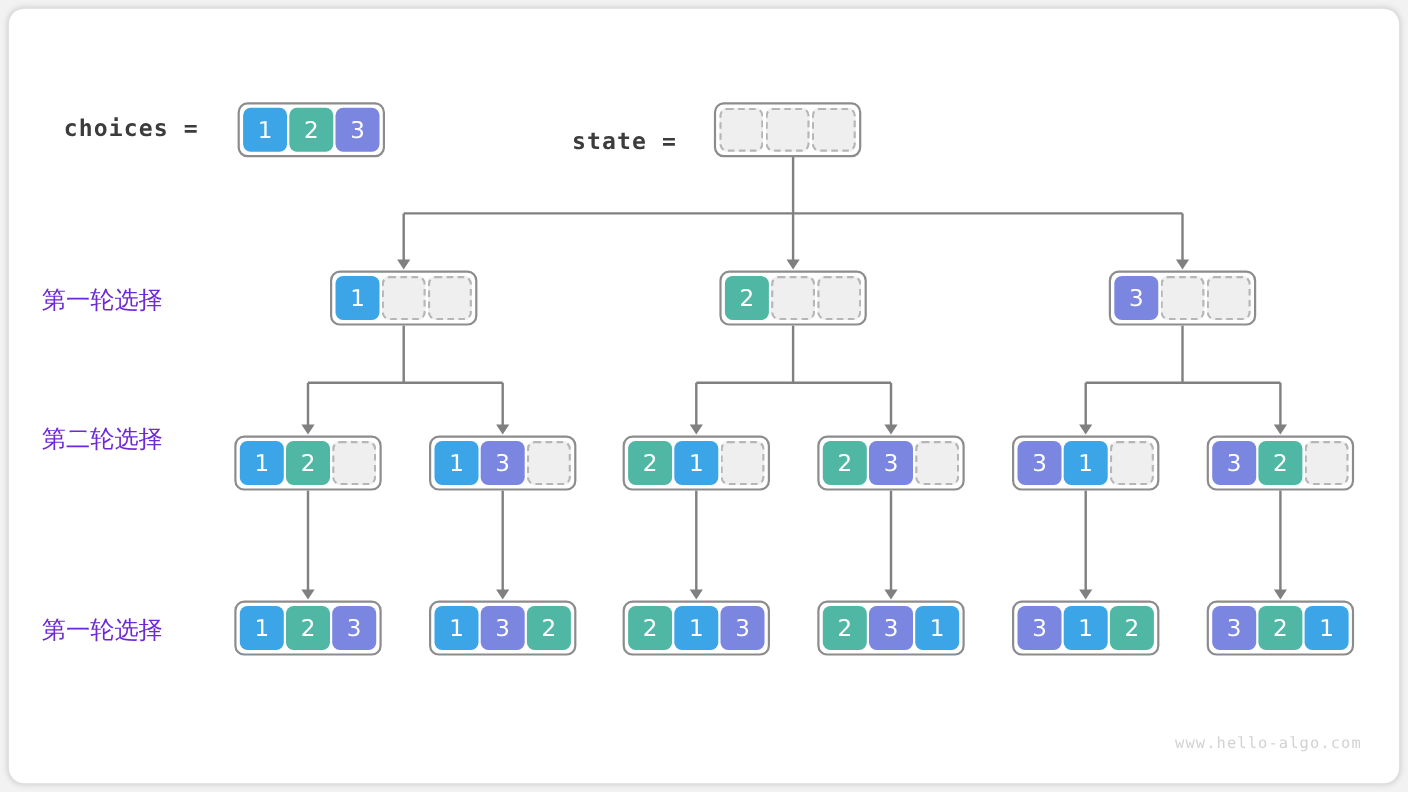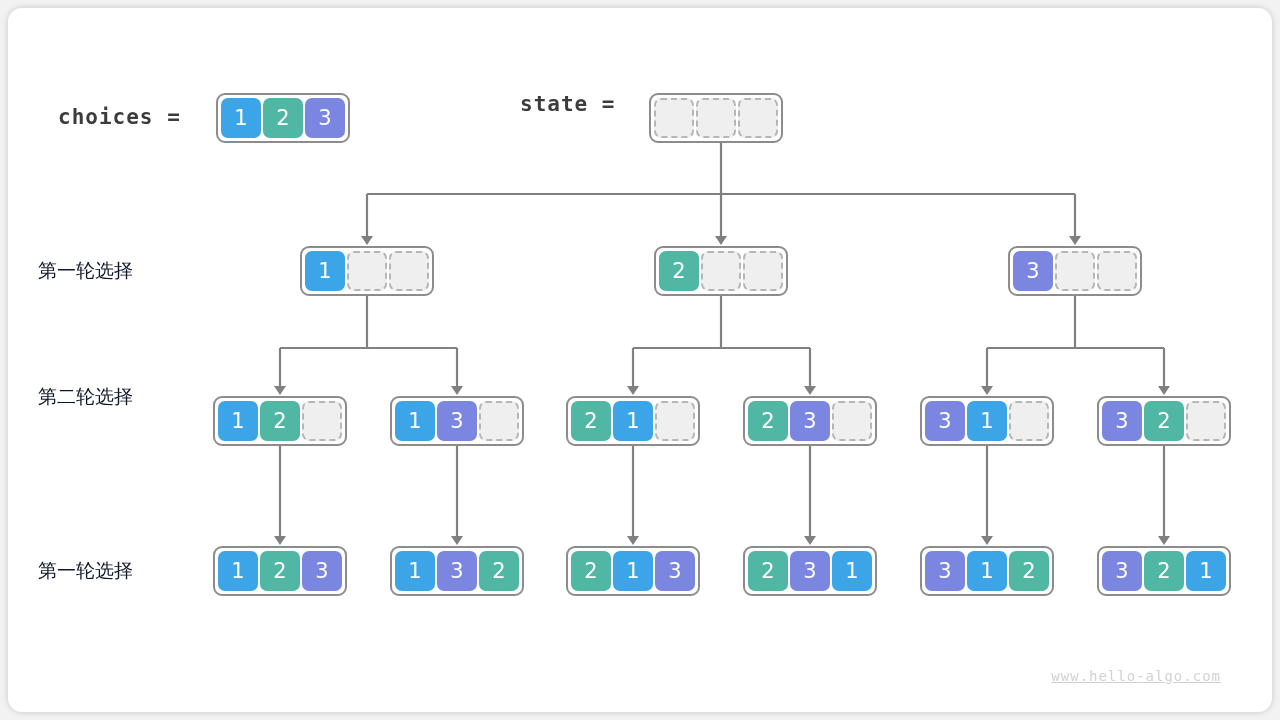--- a/index.html
+++ b/index.html
@@ -42,22 +42,22 @@
     font-family: "DejaVu Sans Mono", "Liberation Mono", monospace;
     font-size: 21px;
     font-weight: bold;
     color: #3c3c3c;
     letter-spacing: 1px;
     white-space: nowrap;
   }
   .row-label {
     position: absolute;
     font-family: "DejaVu Sans", "Liberation Sans", sans-serif;
-    font-size: 19px;
-    color: #0f172a;
+    font-size: 22px;
+    color: #6d28d9;
     white-space: nowrap;
   }
 
   
   .array {
     position: absolute;
     display: flex;
     align-items: center;
     box-sizing: border-box;
     border: 2px solid #8c8c8c;
@@ -82,27 +82,26 @@
     background: #efefef;
     border: 2px dashed #b6b6b6;
   }
   .cell.c1 { background: #3ba5e8; }
   .cell.c2 { background: #4fb7a4; }
   .cell.c3 { background: #7b86e0; }
 
   
   #watermark {
     position: absolute;
-    right: 51px;
+    right: 34px;
     bottom: 28px;
     font-family: "DejaVu Sans Mono", "Liberation Mono", monospace;
     font-size: 14px;
     color: #d2d2d2;
     letter-spacing: 1px;
-    text-decoration: underline;
   }
 </style>
 </head>
 <body>
 
 <div id="page">
   <div id="canvas">
 
     <svg id="wires" viewBox="0 0 1264 704" width="1264" height="704">
         <line x1="713" y1="128" x2="713" y2="186" stroke="#808080" stroke-width="2.2"></line>
@@ -145,21 +144,21 @@
         <polygon points="1150,528 1162,528 1156,537" fill="#808080"></polygon>
       </svg>
 
     <div class="code-label" style="left:50px; top:97px;">choices =</div>
     <div class="array" style="left:208px; top:85px;">
         <div class="cell c1">1</div>
         <div class="cell c2">2</div>
         <div class="cell c3">3</div>
       </div>
 
-    <div class="code-label" style="left:512px; top:84px;">state =</div>
+    <div class="code-label" style="left:512px; top:108px;">state =</div>
     <div class="array" style="left:641px; top:85px;">
         <div class="cell empty"></div>
         <div class="cell empty"></div>
         <div class="cell empty"></div>
       </div>
 
     <div class="row-label" style="left:30px; top:250px;">第一轮选择</div>
     <div class="row-label" style="left:30px; top:376px;">第二轮选择</div>
     <div class="row-label" style="left:30px; top:550px;">第一轮选择</div>
 

